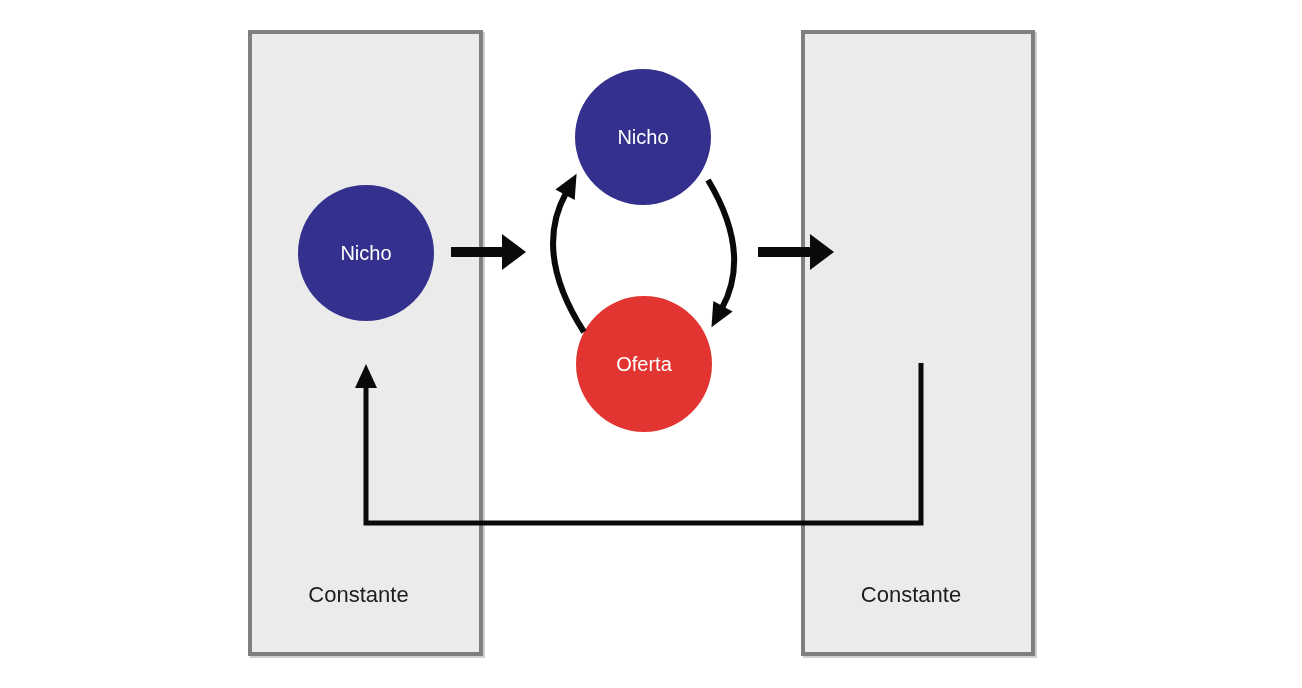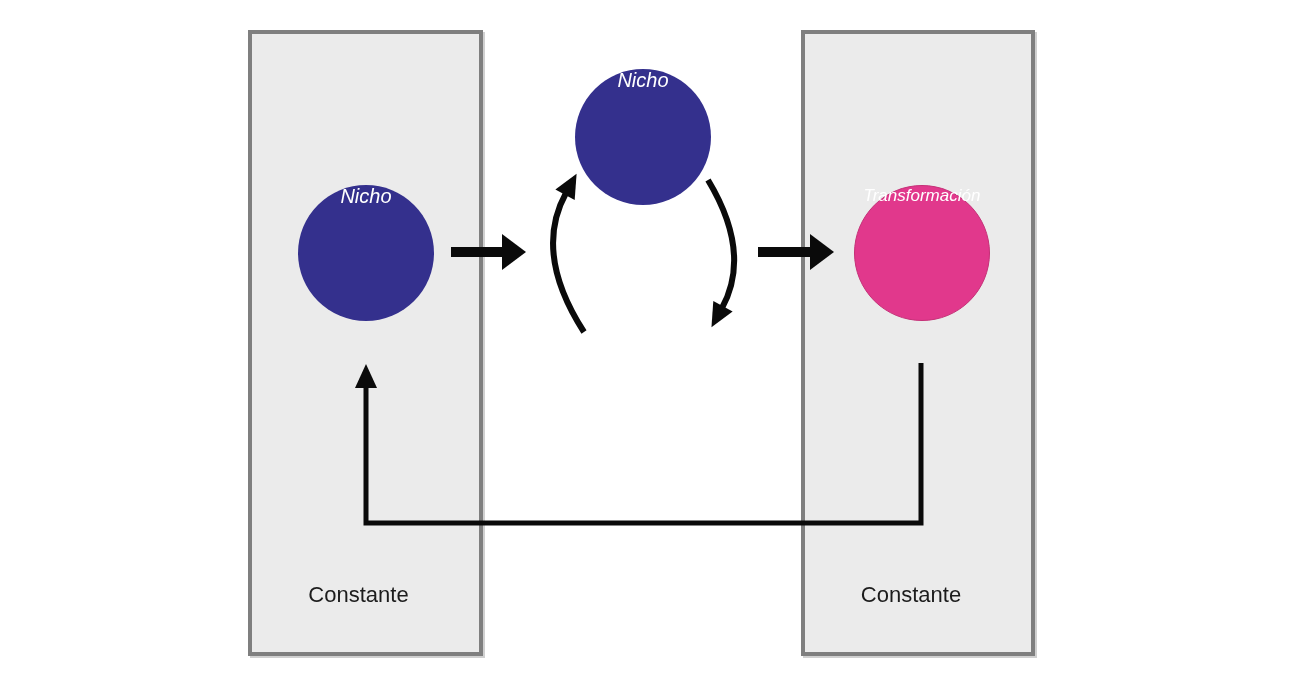--- a/index.html
+++ b/index.html
@@ -35,25 +35,25 @@
     text-align: center;
     font-size: 22px;
     color: #1c1c1c;
   }
   .node {
     position: absolute;
     width: 136px;
     height: 136px;
     border-radius: 50%;
     display: flex;
+    align-items: center;
     justify-content: center;
     color: #ffffff;
     font-size: 20px;
     text-align: center;
-    font-style: italic;
   }
   .node-navy { background: #34308d; }
   .node-red  { background: #e23531; }
   .node-pink { background: #e1388c; border: 1px solid #c53077; box-sizing: border-box; }
   .node-nicho-left     { left: 298px; top: 185px; }
   .node-nicho-middle   { left: 575px; top: 69px;  }
   .node-oferta         { left: 576px; top: 296px; }
   .node-transformacion { left: 854px; top: 185px; font-size: 17px; }
   .overlay {
     position: absolute;
@@ -77,22 +77,22 @@
   <section class="panel panel-right">
     <span class="panel-label">Constante</span>
   </section>
 
   <div class="node node-navy node-nicho-left">
     <span>Nicho</span>
   </div>
   <div class="node node-navy node-nicho-middle">
     <span>Nicho</span>
   </div>
-  <div class="node node-pink node-transformacion">
-    <span>Transformación</span>
+  <div class="node node-red node-oferta">
+    <span>Oferta</span>
   </div>
 
   <svg class="overlay" viewBox="0 0 1302 688" aria-hidden="true">
     <defs>
       <marker id="head" markerUnits="userSpaceOnUse" markerWidth="26" markerHeight="24" refX="3" refY="12" orient="auto">
         <path d="M1,1 L25,12 L1,23 Z" fill="#0a0a0a"></path>
       </marker>
     </defs>
 
     <g>

